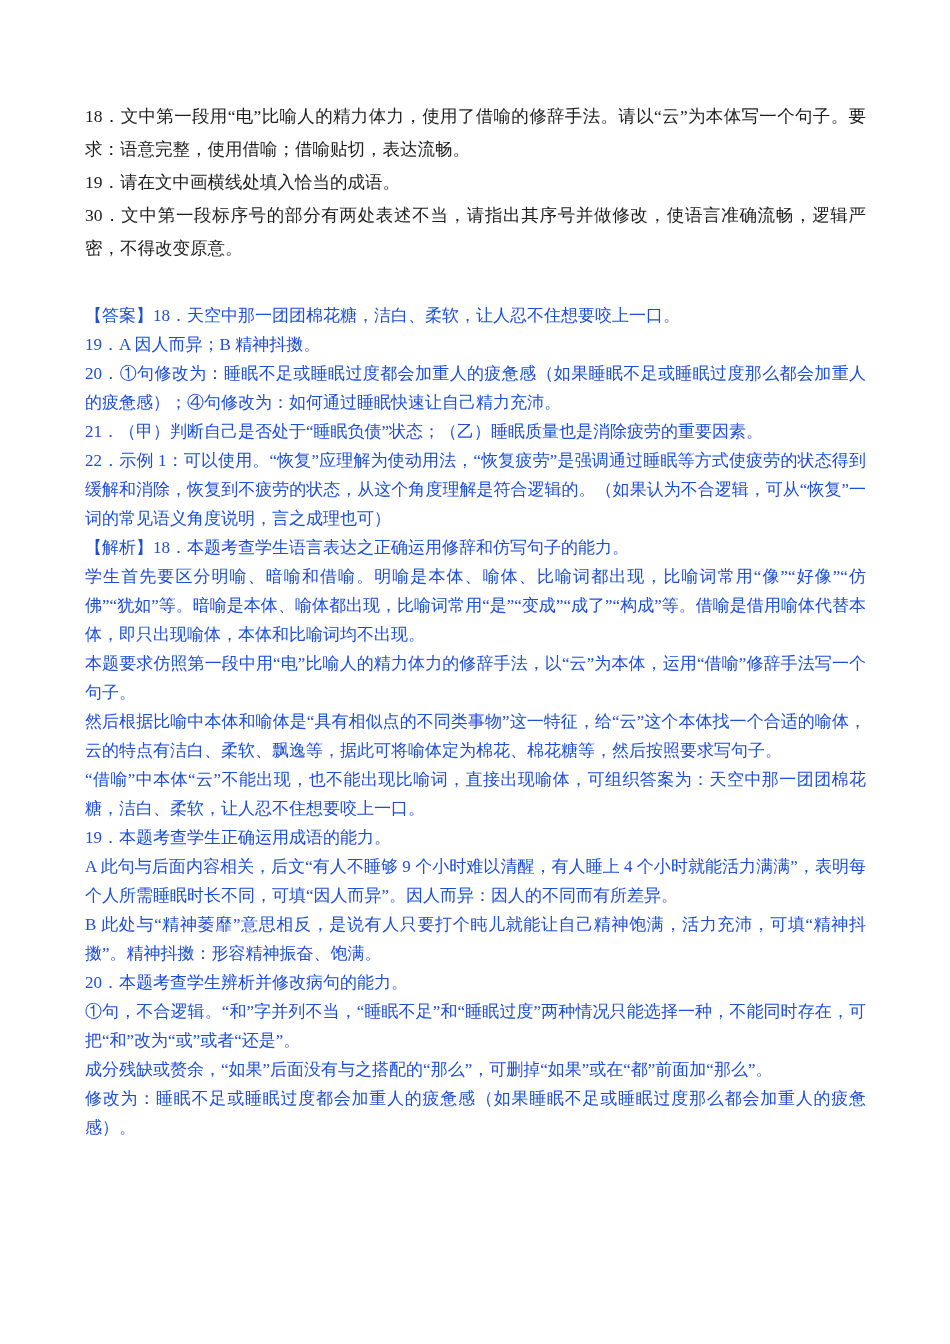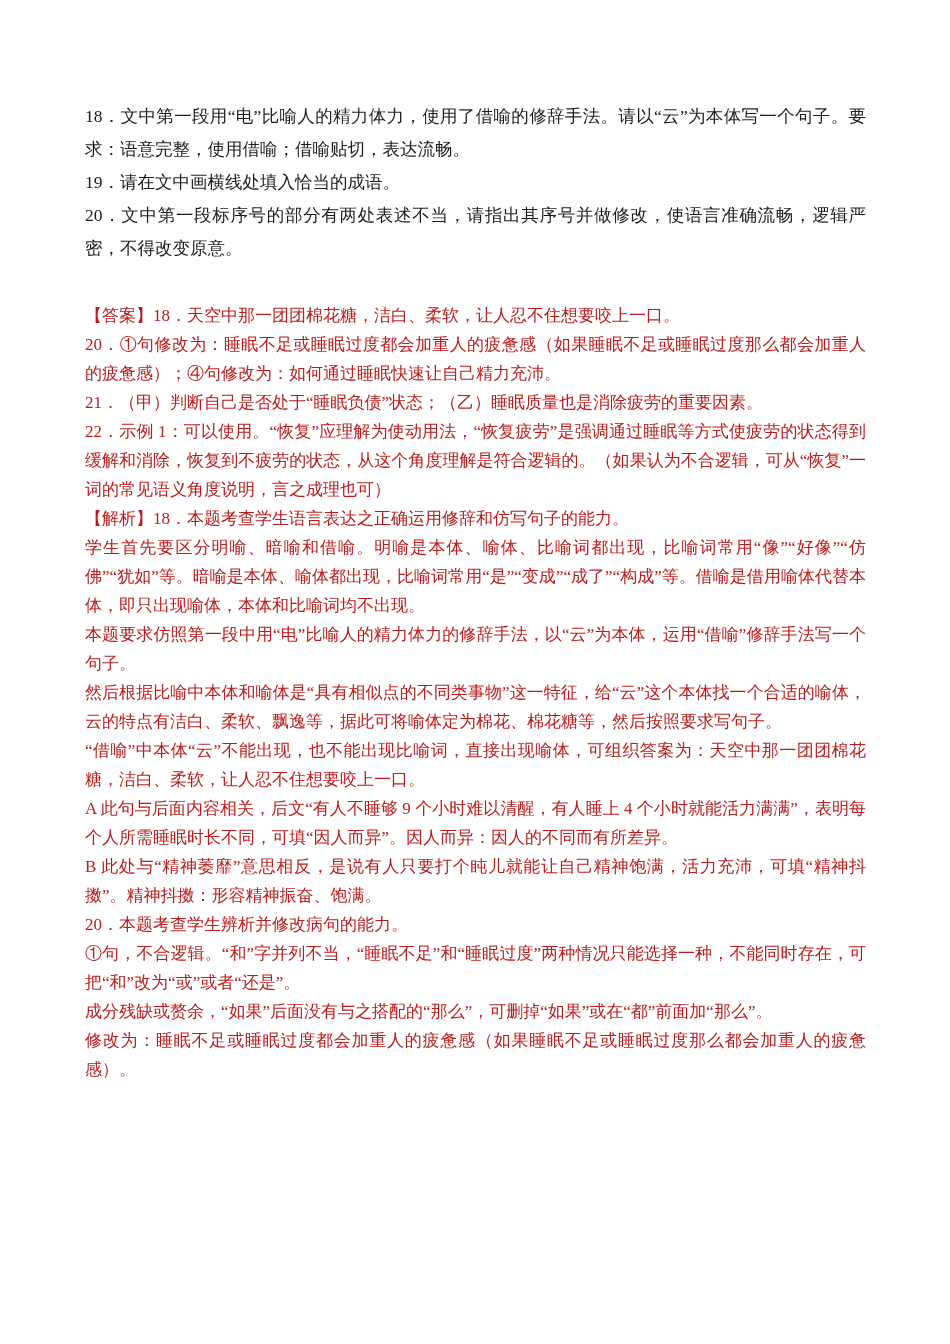--- a/index.html
+++ b/index.html
@@ -32,45 +32,47 @@
     font-size: 17.5px;
     line-height: 33px;
     color: #1c1c1c;
   }
   .ans-section {
     margin-top: 36px;
   }
   .ans-section p {
     font-size: 17px;
     line-height: 29px;
-    color: #b91c1c;
+    color: #1d4ed8;
   }
 </style>
 </head>
 <body>
 
 <div class="page">
 
   <div class="q-section">
     <p>18．文中第一段用“电”比喻人的精力体力，使用了借喻的修辞手法。请以“云”为本体写一个句子。要求：语意完整，使用借喻；借喻贴切，表达流畅。</p>
     <p>19．请在文中画横线处填入恰当的成语。</p>
-    <p>20．文中第一段标序号的部分有两处表述不当，请指出其序号并做修改，使语言准确流畅，逻辑严密，不得改变原意。</p>
+    <p>30．文中第一段标序号的部分有两处表述不当，请指出其序号并做修改，使语言准确流畅，逻辑严密，不得改变原意。</p>
   </div>
 
   <div class="ans-section">
     <p><span>【答案】</span><span>18．天空中那一团团棉花糖，洁白、柔软，让人忍不住想要咬上一口。</span></p>
+    <p>19．A 因人而异；B 精神抖擞。</p>
     <p>20．①句修改为：睡眠不足或睡眠过度都会加重人的疲惫感（如果睡眠不足或睡眠过度那么都会加重人的疲惫感）；④句修改为：如何通过睡眠快速让自己精力充沛。</p>
     <p>21．（甲）判断自己是否处于“睡眠负债”状态；（乙）睡眠质量也是消除疲劳的重要因素。</p>
     <p>22．示例 1：可以使用。“恢复”应理解为使动用法，“恢复疲劳”是强调通过睡眠等方式使疲劳的状态得到缓解和消除，恢复到不疲劳的状态，从这个角度理解是符合逻辑的。（如果认为不合逻辑，可从“恢复”一词的常见语义角度说明，言之成理也可）</p>
 
     <p><span>【解析】</span><span>18．本题考查学生语言表达之正确运用修辞和仿写句子的能力。</span></p>
     <p>学生首先要区分明喻、暗喻和借喻。明喻是本体、喻体、比喻词都出现，比喻词常用“像”“好像”“仿佛”“犹如”等。暗喻是本体、喻体都出现，比喻词常用“是”“变成”“成了”“构成”等。借喻是借用喻体代替本体，即只出现喻体，本体和比喻词均不出现。</p>
     <p>本题要求仿照第一段中用“电”比喻人的精力体力的修辞手法，以“云”为本体，运用“借喻”修辞手法写一个句子。</p>
     <p>然后根据比喻中本体和喻体是“具有相似点的不同类事物”这一特征，给“云”这个本体找一个合适的喻体，云的特点有洁白、柔软、飘逸等，据此可将喻体定为棉花、棉花糖等，然后按照要求写句子。</p>
     <p>“借喻”中本体“云”不能出现，也不能出现比喻词，直接出现喻体，可组织答案为：天空中那一团团棉花糖，洁白、柔软，让人忍不住想要咬上一口。</p>
+    <p>19．本题考查学生正确运用成语的能力。</p>
     <p>A 此句与后面内容相关，后文“有人不睡够 9 个小时难以清醒，有人睡上 4 个小时就能活力满满”，表明每个人所需睡眠时长不同，可填“因人而异”。因人而异：因人的不同而有所差异。</p>
     <p>B 此处与“精神萎靡”意思相反，是说有人只要打个盹儿就能让自己精神饱满，活力充沛，可填“精神抖擞”。精神抖擞：形容精神振奋、饱满。</p>
     <p>20．本题考查学生辨析并修改病句的能力。</p>
     <p>①句，不合逻辑。“和”字并列不当，“睡眠不足”和“睡眠过度”两种情况只能选择一种，不能同时存在，可把“和”改为“或”或者“还是”。</p>
     <p>成分残缺或赘余，“如果”后面没有与之搭配的“那么”，可删掉“如果”或在“都”前面加“那么”。</p>
     <p>修改为：睡眠不足或睡眠过度都会加重人的疲惫感（如果睡眠不足或睡眠过度那么都会加重人的疲惫感）。</p>
   </div>
 
 </div>
 

